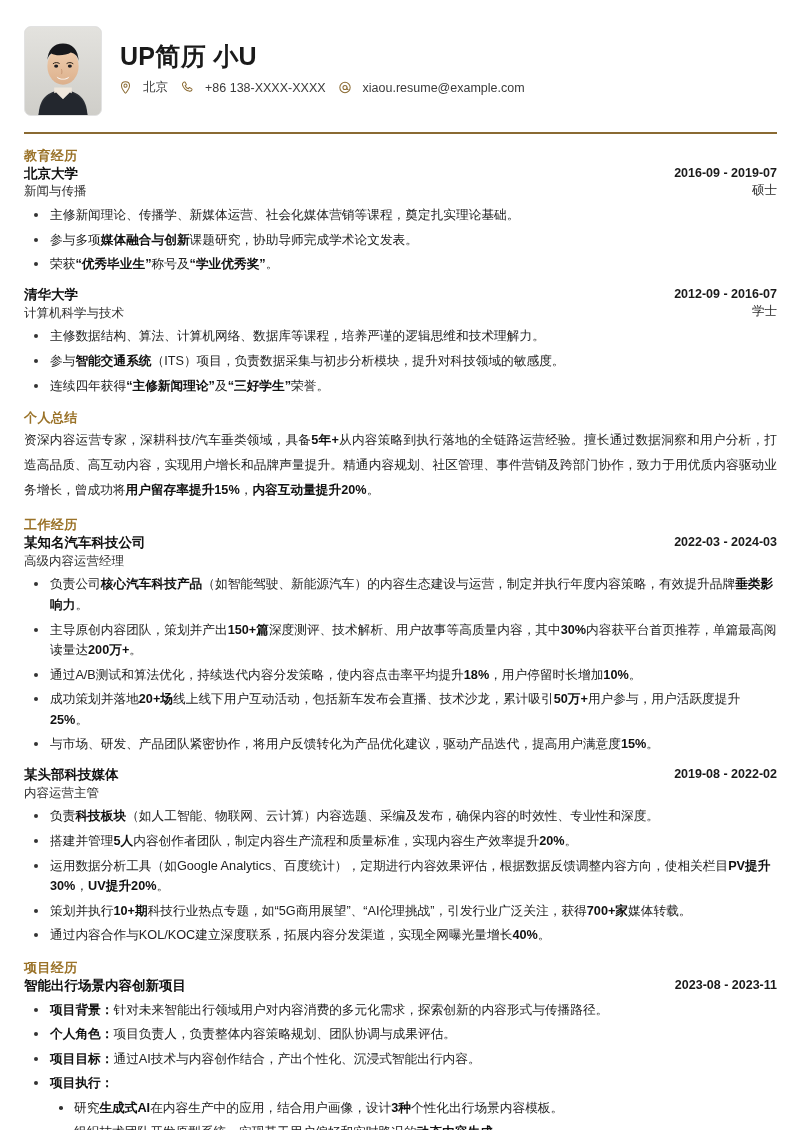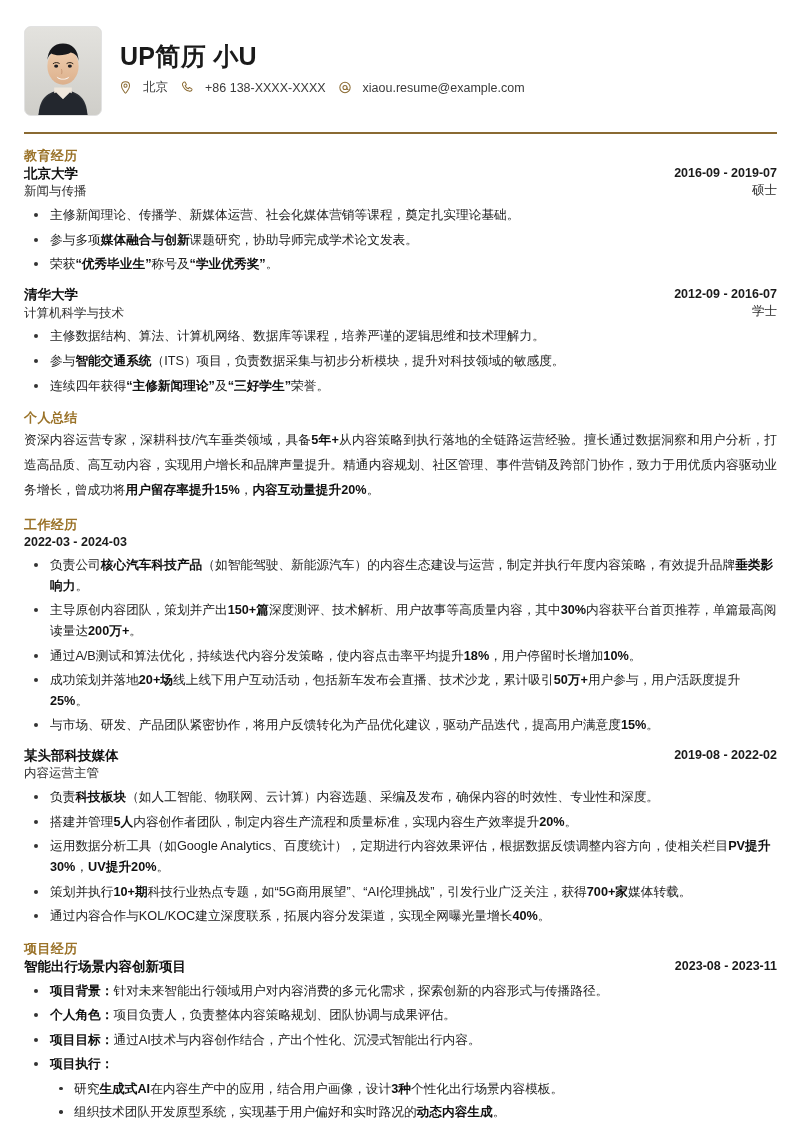--- a/index.html
+++ b/index.html
@@ -286,20 +286,24 @@
         </div>
       </div>
       <div class="section">
         <div class="section-title">个人总结</div>
         <div class="summary-text">资深内容运营专家，深耕科技/汽车垂类领域，具备<b>5年+</b>从内容策略到执行落地的全链路运营经验。擅长通过数据洞察和用户分析，打造高品质、高互动内容，实现用户增长和品牌声量提升。精通内容规划、社区管理、事件营销及跨部门协作，致力于用优质内容驱动业务增长，曾成功将<b>用户留存率提升15%</b>，<b>内容互动量提升20%</b>。</div>
       </div>
       <div class="section">
         <div class="section-title">工作经历</div>
         <div class="entry">
           <div class="entry-head">
+            <div class="entry-left">
+              <div class="org">某知名汽车科技公司</div>
+              <div class="major">高级内容运营经理</div>
+            </div>
             <div class="entry-right">
               <div class="date">2022-03 - 2024-03</div>
             </div>
           </div>
           <ul class="bullets">
             <li>负责公司<b>核心汽车科技产品</b>（如智能驾驶、新能源汽车）的内容生态建设与运营，制定并执行年度内容策略，有效提升品牌<b>垂类影响力</b>。</li>
             <li>主导原创内容团队，策划并产出<b>150+篇</b>深度测评、技术解析、用户故事等高质量内容，其中<b>30%</b>内容获平台首页推荐，单篇最高阅读量达<b>200万+</b>。</li>
             <li>通过A/B测试和算法优化，持续迭代内容分发策略，使内容点击率平均提升<b>18%</b>，用户停留时长增加<b>10%</b>。</li>
             <li>成功策划并落地<b>20+场</b>线上线下用户互动活动，包括新车发布会直播、技术沙龙，累计吸引<b>50万+</b>用户参与，用户活跃度提升<b>25%</b>。</li>
             <li>与市场、研发、产品团队紧密协作，将用户反馈转化为产品优化建议，驱动产品迭代，提高用户满意度<b>15%</b>。</li>

